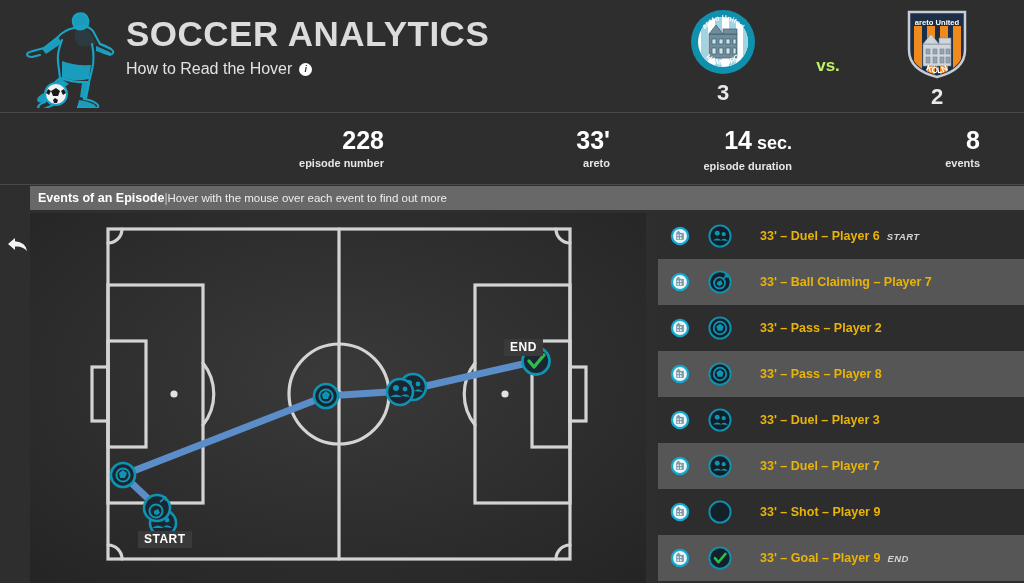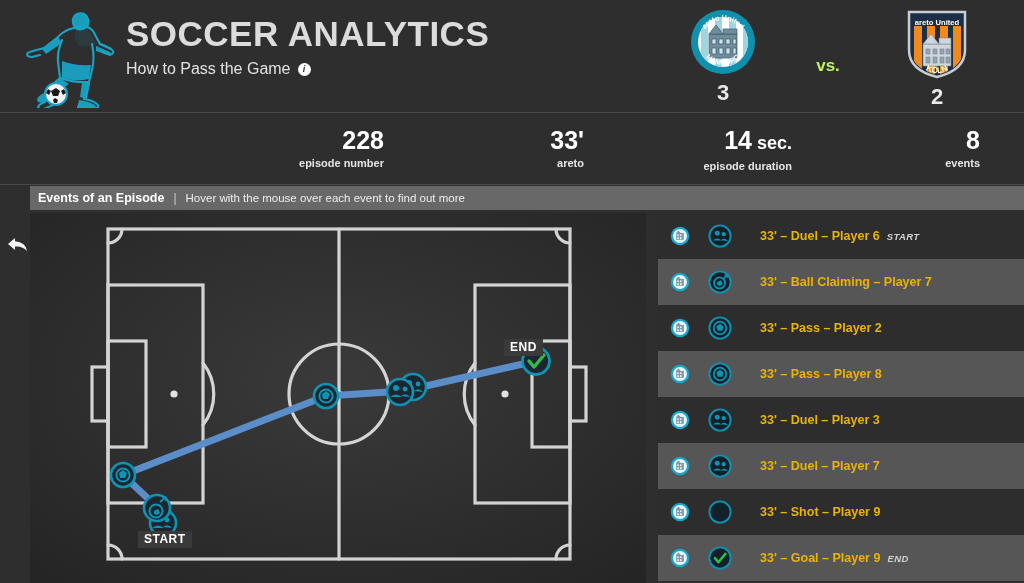--- a/index.html
+++ b/index.html
@@ -51,29 +51,29 @@
   }
   .back-arrow { position:absolute; left:6px; top:122px; width:24px; height:20px; }
   .stat { position:absolute; top:12px; text-align:right; }
   .stat .val {
     font-size:25px; font-weight:bold; color:#ffffff; line-height:30px; white-space:nowrap;
   }
   .stat .val .unit { font-size:18px; font-weight:bold; }
   .stat .lbl { font-size:11px; font-weight:bold; color:#e6e6e6; margin-top:2px; }
   .stat.s1 { left:70px; width:122px; }
   .stat.s2 { left:262px; width:122px; }
-  .stat.s3 { left:462px; width:122px; }
+  .stat.s3 { left:488px; width:122px; }
   .stat.s4 { left:640px; width:152px; }
   .stat.s5 { left:858px; width:122px; }
   .stat.s1 .val { height:30px; display:flex; align-items:center; justify-content:center; }
 
   
   .sectionbar {
     position:absolute; left:30px; top:186px; width:994px; height:24px;
-    background:#686868; display:flex; align-items:center; padding-left:8px; gap:9px;text-align:center;
+    background:#686868; display:flex; align-items:center; padding-left:8px; text-align:center;
   }
   .sectionbar .st { font-size:12.5px; font-weight:bold; color:#ffffff; }
   .sectionbar .sep { font-size:12px; color:#cbcbcb; }
   .sectionbar .hint { font-size:11.5px; color:#eeeeee; }
 
   
   .pitch-wrap {
     position:absolute; left:30px; top:213px; width:616px; height:370px;
     background:#262626; overflow:hidden;
   }
@@ -139,21 +139,21 @@
           <path d="M26 85 l3 2 l-2 4 l-3 -2z"></path>
           <path d="M42 85 l-3 2 l2 4 l3 -2z"></path>
           <path d="M31 96 l2 -2 l3 2 l-1 3 l-3 0z"></path>
         </g>
       </svg>
     </div>
 
     <div class="title-block">
       <div class="app-title">SOCCER ANALYTICS</div>
       <div class="app-subtitle">
-        <span>How to Pass the Game</span>
+        <span>How to Read the Hover</span>
         <span class="info-badge">i</span>
       </div>
     </div>
 
     <div class="match">
 
       <div class="team-col home">
         <div class="badge-home">
           <svg width="68" height="68" viewBox="0 0 68 68">
             <circle cx="34" cy="34" r="32" fill="#1190ae"></circle>

